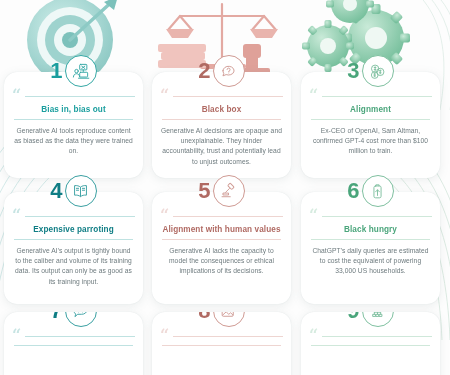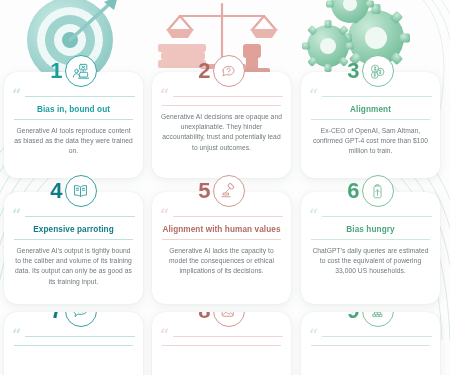--- a/index.html
+++ b/index.html
@@ -253,40 +253,41 @@
               <path d="M3 19 c0-2.6 1.9-4.2 4-4.2 s4 1.6 4 4.2"></path>
               <rect x="11" y="13" width="10" height="6" rx="1"></rect>
               <path d="M9.5 20.5 h13"></path>
             </svg>
           </span>
         </div>
         <div class="qrow">
           <span class="quote">“</span>
           <span class="hrule"></span>
         </div>
-        <div class="card-title">Bias in, bound out</div>
+        <div class="card-title">Bias in, bias out</div>
         <div class="title-rule"></div>
         <div class="card-body">Generative AI tools reproduce content as biased as the data they were trained on.</div>
       </div>
 
       <div class="card card-b t-rose">
         <div class="card-head">
           <span class="num">2</span>
           <span class="badge">
             <svg width="19" height="19" viewBox="0 0 24 24" fill="none" stroke="currentColor" stroke-width="1.2" stroke-linecap="round">
               <path d="M5 11 a7 5.5 0 1 1 4 4.9 l-4 1.6 1-3.1 A5.4 5.4 0 0 1 5 11 Z"></path>
               <path d="M10.2 9.4 a1.9 1.9 0 1 1 2.2 2.1 v1.2"></path>
               <circle cx="12.4" cy="14.6" r="0.5" fill="currentColor" stroke="none"></circle>
             </svg>
           </span>
         </div>
         <div class="qrow">
           <span class="quote">“</span>
           <span class="hrule"></span>
         </div>
+        <div class="card-title">Black box</div>
         <div class="title-rule"></div>
         <div class="card-body">Generative AI decisions are opaque and unexplainable. They hinder accountability, trust and potentially lead to unjust outcomes.</div>
       </div>
 
       <div class="card card-c t-green">
         <div class="card-head">
           <span class="num">3</span>
           <span class="badge">
             <svg width="19" height="19" viewBox="0 0 24 24" fill="none" stroke="currentColor" stroke-width="1.2">
               <circle cx="9" cy="8.5" r="4.6"></circle>
@@ -360,21 +361,21 @@
               <rect x="7.5" y="5" width="9" height="15" rx="2"></rect>
               <path d="M10 5 v-1.4 h4 V5"></path>
               <path d="M12 17 v-7 M9.6 12.4 L12 9.8 L14.4 12.4"></path>
             </svg>
           </span>
         </div>
         <div class="qrow">
           <span class="quote">“</span>
           <span class="hrule"></span>
         </div>
-        <div class="card-title">Bias hungry</div>
+        <div class="card-title">Black hungry</div>
         <div class="title-rule"></div>
         <div class="card-body">ChatGPT's daily queries are estimated to cost the equivalent of powering 33,000 US households.</div>
       </div>
     </div>
 
     <div class="row row-3">
 
       <div class="card card-a t-dteal">
         <div class="card-head">
           <span class="num">7</span>

